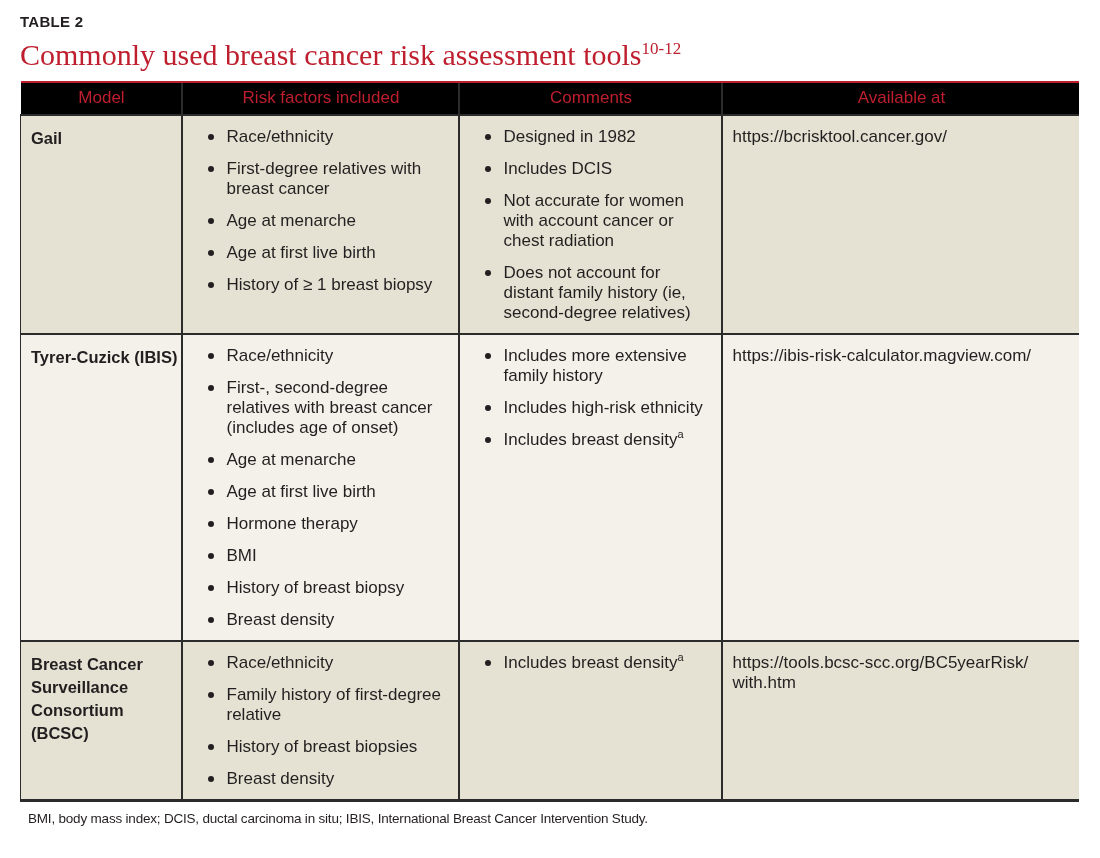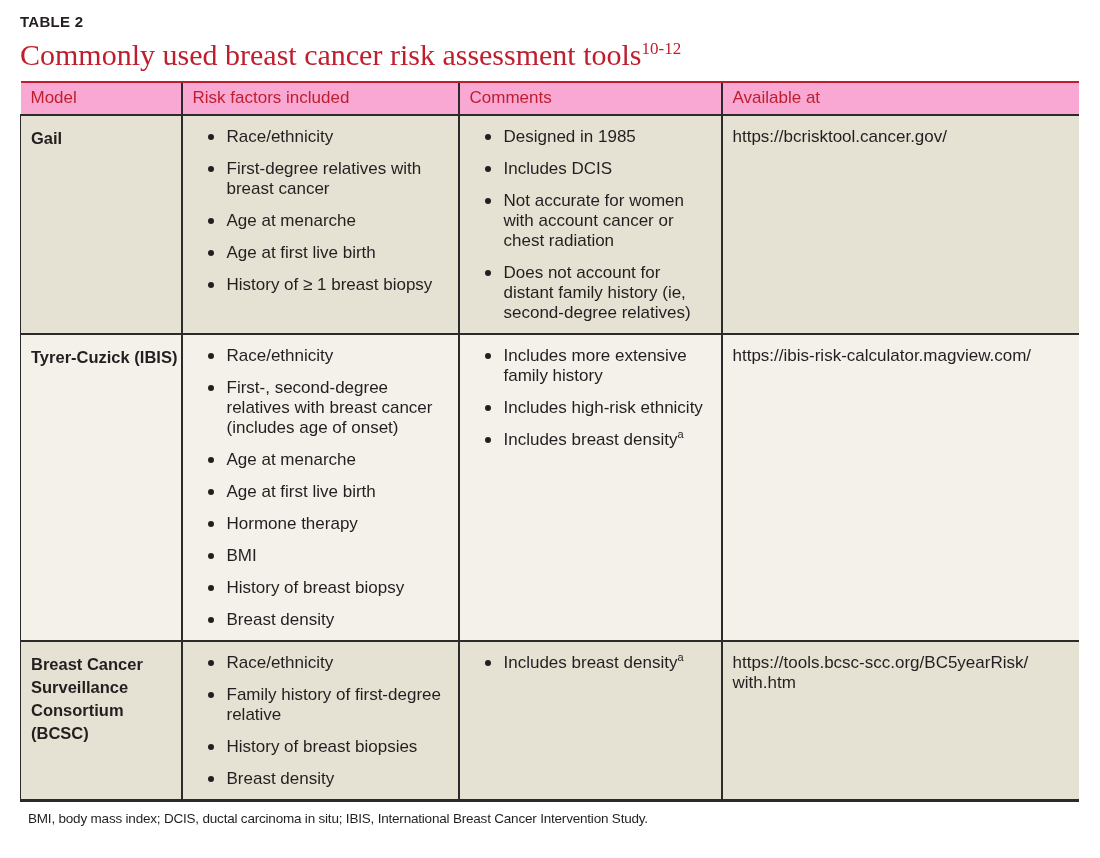--- a/index.html
+++ b/index.html
@@ -29,24 +29,24 @@
   }
   .title sup{font-size:17px;line-height:0;vertical-align:super;}
   table.risk-table{
     border-collapse:collapse;table-layout:fixed;
     width:1058px;
   }
   col.c1{width:161px}col.c2{width:277px}col.c3{width:263px}col.c4{width:357px}
   thead th{
     border-top:2px solid var(--red);
     border-bottom:2px solid var(--line);
-    background:#f9a8d4;
+    background:#000000;
     color:var(--red);
     font-weight:normal;font-size:17px;line-height:20px;
-    text-align:left;vertical-align:middle;
+    text-align:center;vertical-align:middle;
     padding:5px 8px 6px 10px;
   }
   thead th + th{border-left:2px solid var(--line);}
   tbody td{
     vertical-align:top;
     border-bottom:2px solid var(--line);
     padding:11px 8px 10px 10px;
     font-size:17px;line-height:20px;
   }
   tbody td:first-child{border-left:1.5px solid var(--line);}
@@ -107,21 +107,21 @@
             <ul class="bullets">
               <li><span class="dot"></span><span>Race/ethnicity</span></li>
               <li><span class="dot"></span><span>First-degree relatives with breast cancer</span></li>
               <li><span class="dot"></span><span>Age at menarche</span></li>
               <li><span class="dot"></span><span>Age at first live birth</span></li>
               <li><span class="dot"></span><span>History of ≥ 1 breast biopsy</span></li>
             </ul>
           </td>
           <td>
             <ul class="bullets">
-              <li><span class="dot"></span><span>Designed in 1985</span></li>
+              <li><span class="dot"></span><span>Designed in 1982</span></li>
               <li><span class="dot"></span><span>Includes DCIS</span></li>
               <li><span class="dot"></span><span>Not accurate for women with account cancer or chest radiation</span></li>
               <li><span class="dot"></span><span>Does not account for distant family history (ie, second-degree relatives)</span></li>
             </ul>
           </td>
           <td>
             <div class="url">
               <span class="uline">https://bcrisktool.cancer.gov/</span>
             </div>
           </td>

